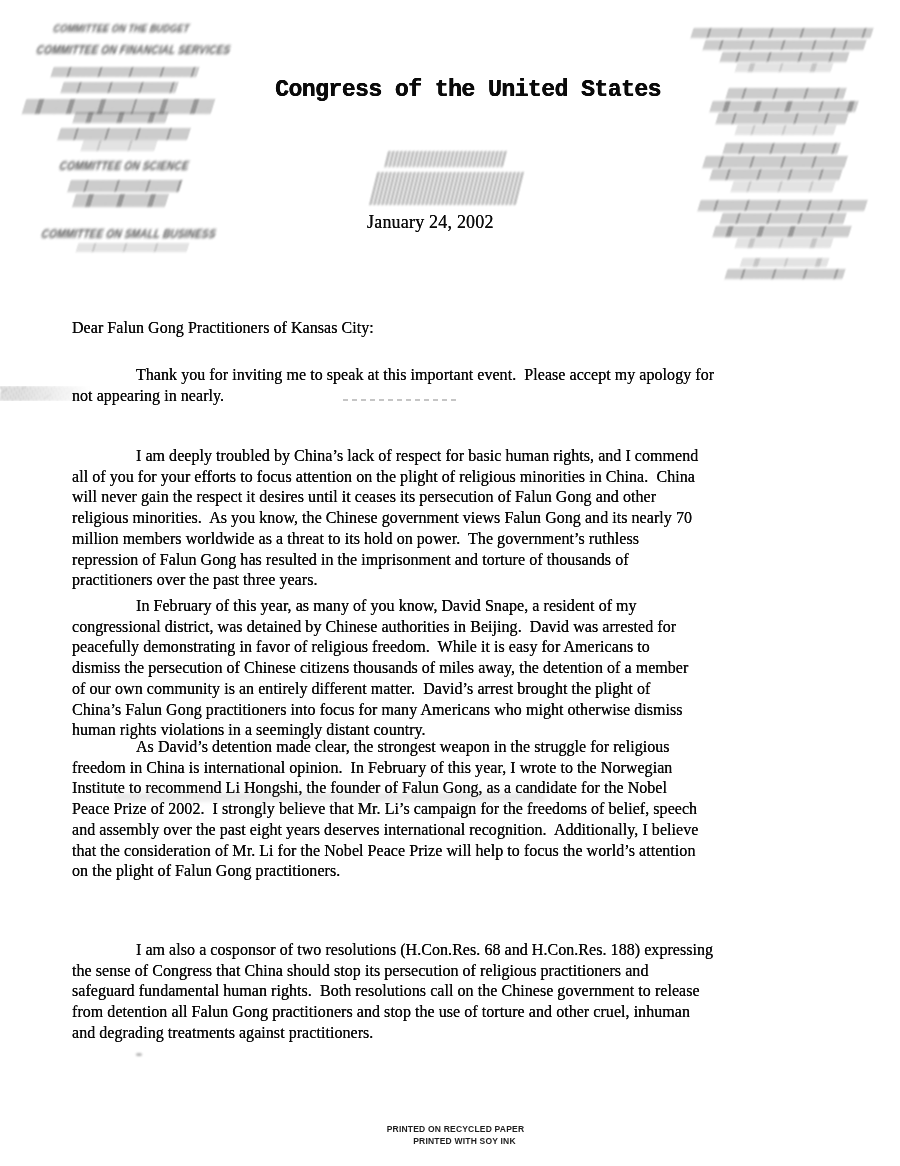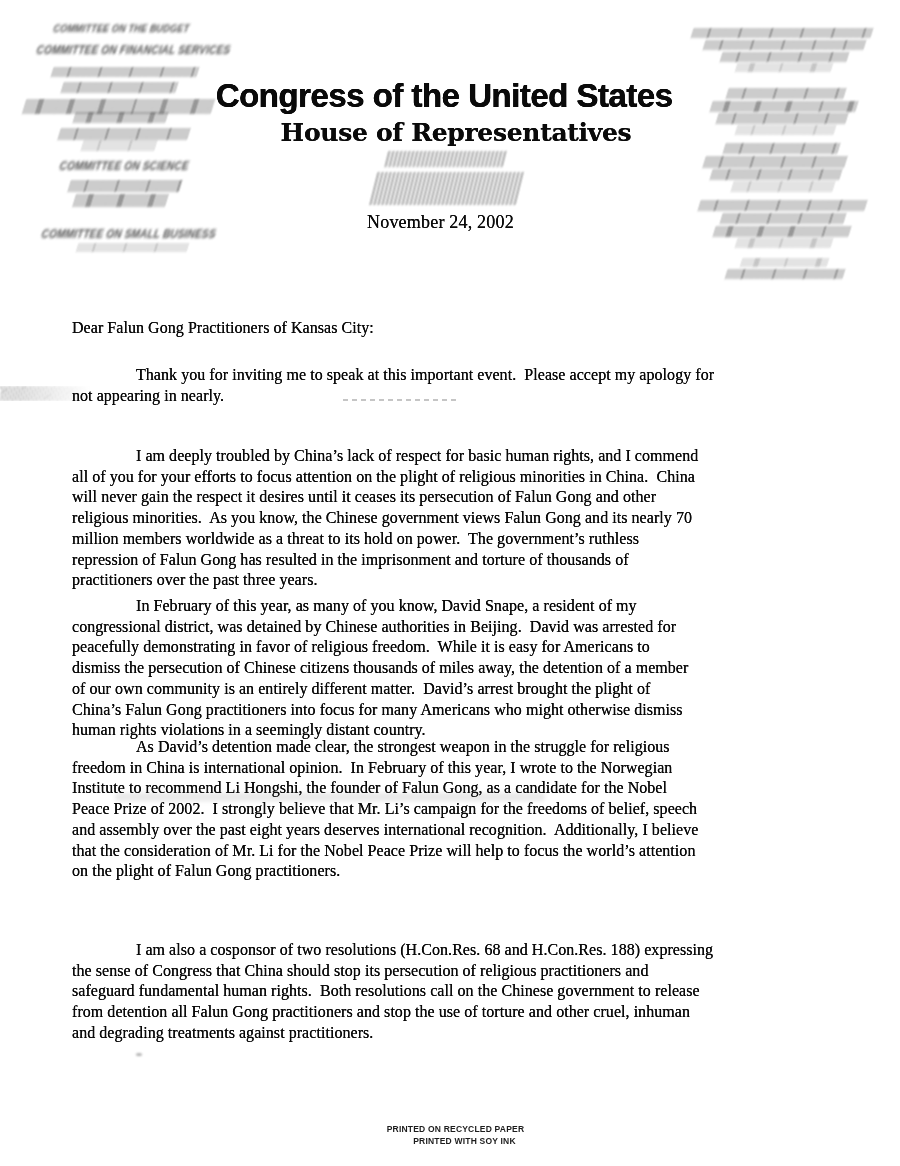--- a/index.html
+++ b/index.html
@@ -2,22 +2,22 @@
 <html><head>
 <meta charset="utf-8">
 <style>
   html,body{margin:0;padding:0;background:#ffffff;}
   .page{
     position:relative;width:900px;height:1166px;background:#ffffff;
     font-family:"Liberation Serif", serif;color:#0a0a0a;overflow:hidden;
   }
   
   .congress-title{
-    position:absolute;top:77px;left:444px;transform:translateX(-50%);
-    font-family:Liberation Sans, sans-serif;font-size:33px;font-weight:700;
+    position:absolute;top:77px;left:468px;transform:translateX(-50%);
+    font-family:Liberation Mono, monospace;font-size:23px;font-weight:700;
     letter-spacing:-0.5px;white-space:nowrap;
     text-shadow:0 0 0.6px #000, 0.4px 0 0 #000;
   }
   .house-title{
     position:absolute;top:118px;left:456px;transform:translateX(-50%);
     font-family:"DejaVu Serif", serif;font-size:25px;font-weight:700;
     letter-spacing:-0.3px;white-space:nowrap;
     text-shadow:0 0 0.5px #000;
   }
   .date-line{
@@ -131,24 +131,23 @@
     <div class="hatch" style="left:700px;top:200px;width:165px;height:11px;"></div>
     <div class="hatch" style="left:722px;top:213px;width:123px;height:11px;"></div>
     <div class="hatch" style="left:715px;top:226px;width:135px;height:11px;"></div>
     <div class="hatch faint" style="left:737px;top:238px;width:95px;height:10px;"></div>
 
     <div class="hatch faint" style="left:742px;top:258px;width:86px;height:9px;"></div>
     <div class="hatch" style="left:727px;top:269px;width:116px;height:10px;"></div>
   </div>
 
   <div class="congress-title">Congress of the United States</div>
-  <div class="house-title">House of Representatives</div>
   <div class="hatch dense" style="left:387px;top:151px;width:117px;height:16px;"></div>
   <div class="hatch dense" style="left:374px;top:172px;width:148px;height:33px;"></div>
-  <div class="date-line">November 24, 2002</div>
+  <div class="date-line">January 24, 2002</div>
 
   <div class="para salutation" style="top:318px;">Dear Falun Gong Practitioners of Kansas City:</div>
   <div class="para" style="top:365px;">Thank you for inviting me to speak at this important event.  Please accept my apology for
 not appearing in nearly.</div>
   <div class="para" style="top:426px;margin-top:20px;">I am deeply troubled by China’s lack of respect for basic human rights, and I commend
 all of you for your efforts to focus attention on the plight of religious minorities in China.  China
 will never gain the respect it desires until it ceases its persecution of Falun Gong and other
 religious minorities.  As you know, the Chinese government views Falun Gong and its nearly 70
 million members worldwide as a threat to its hold on power.  The government’s ruthless
 repression of Falun Gong has resulted in the imprisonment and torture of thousands of

